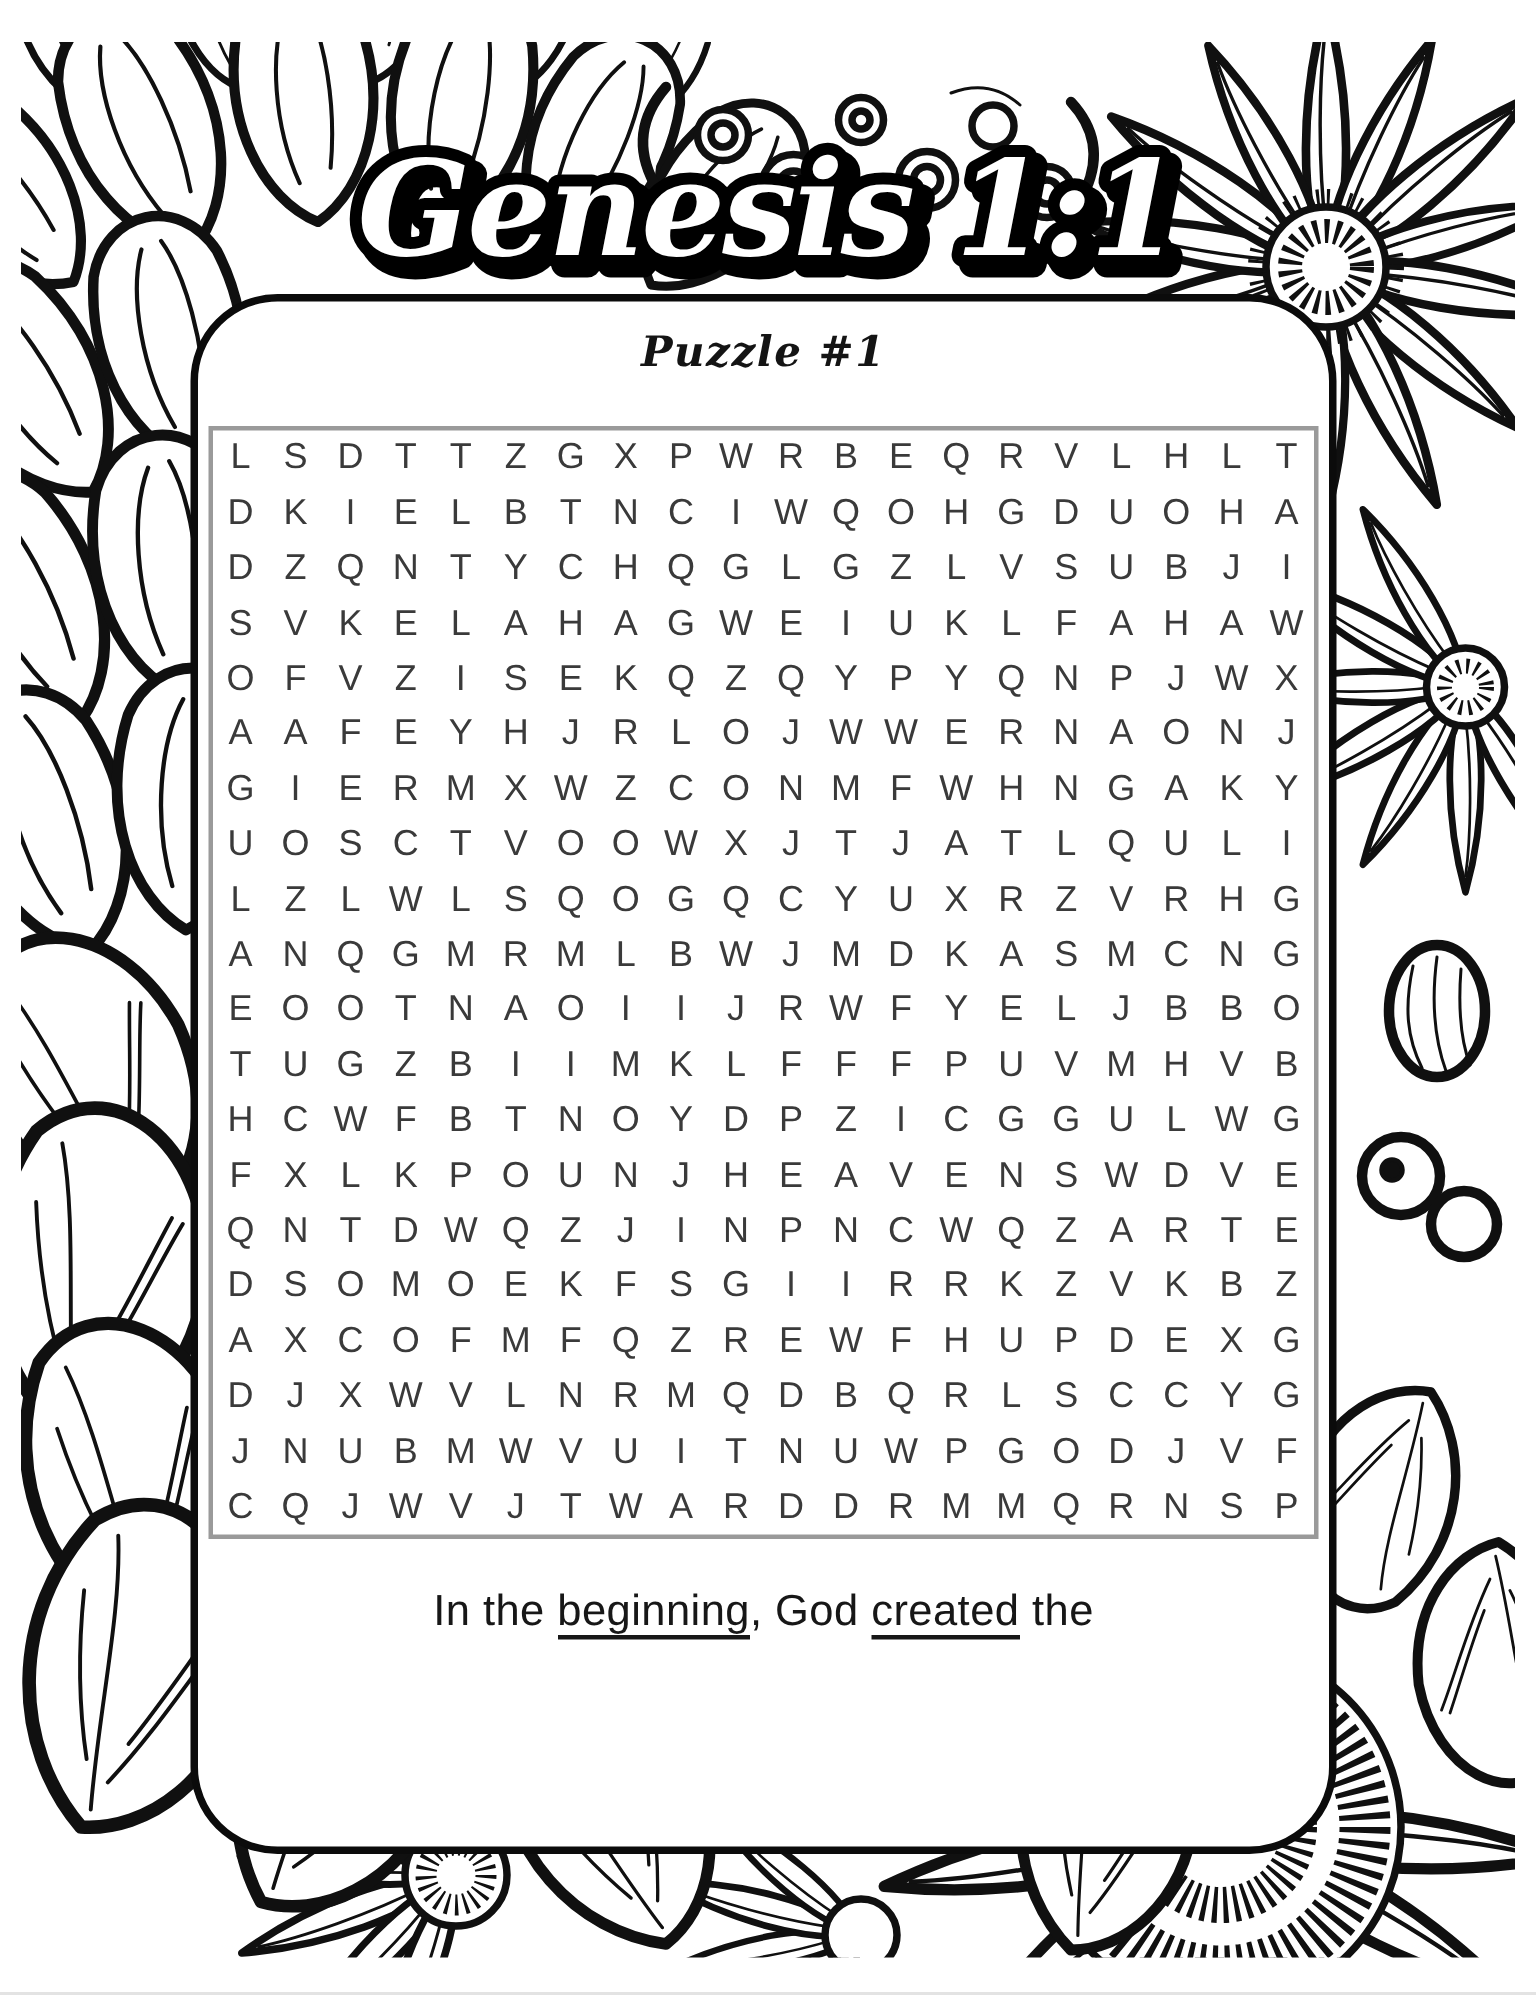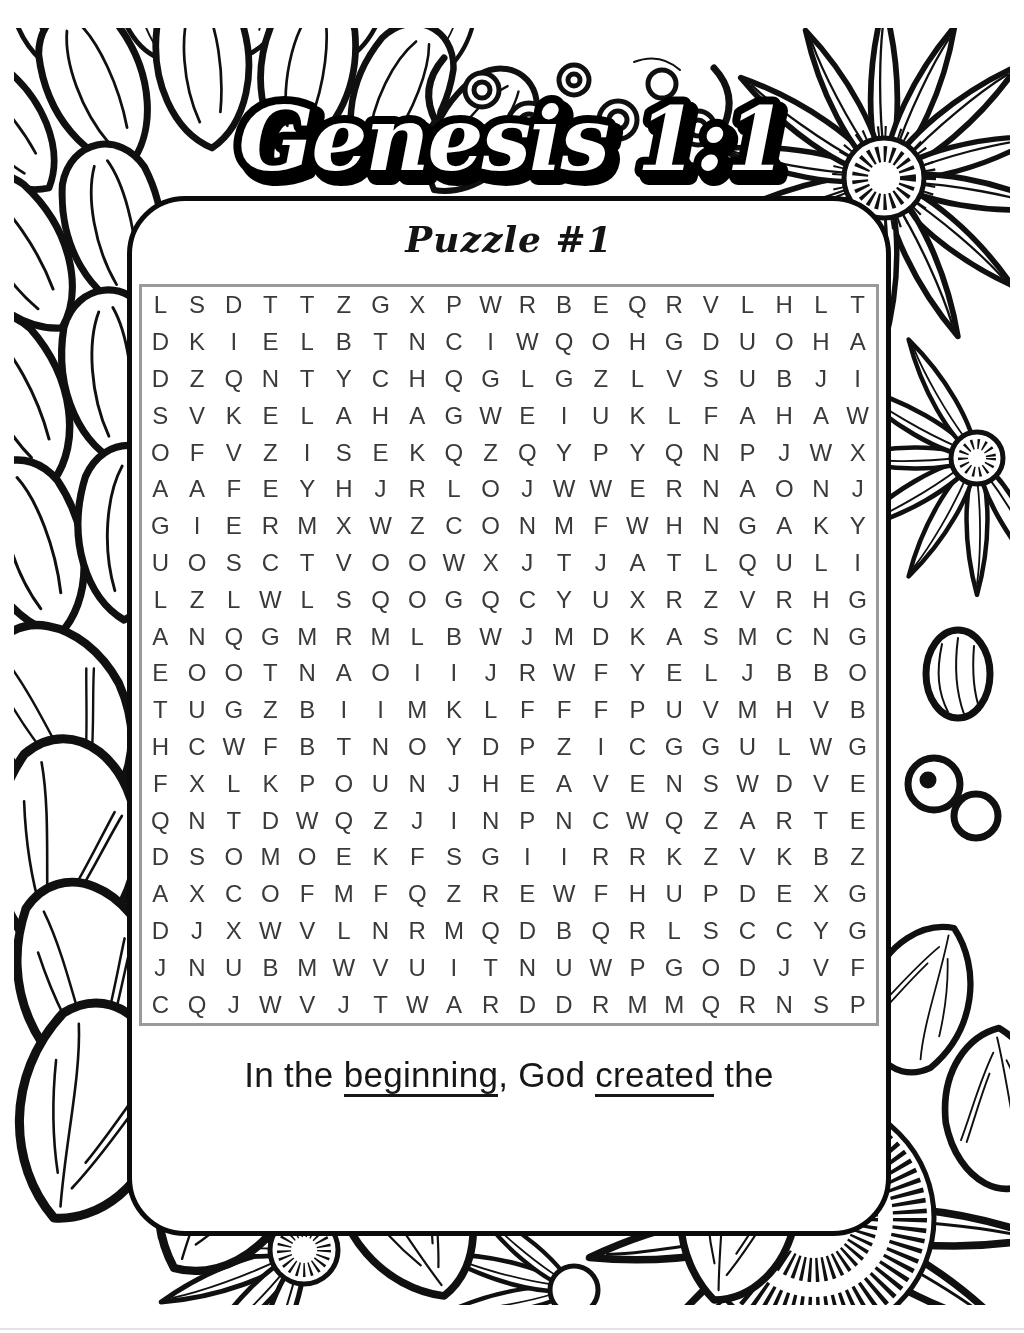--- a/index.html
+++ b/index.html
@@ -19,37 +19,37 @@
     background:#ffffff;border:5px solid #0b0b0b;border-radius:58px;
   }
   
   .title-svg{position:absolute;left:0;top:52px;width:1024px;height:170px;}
   .title-text{
     font-family:"DejaVu Serif",serif;font-style:italic;font-weight:bold;font-size:88px;
     letter-spacing:-2px;
   }
   .puzzle-label{
     position:absolute;left:127px;top:218px;width:764px;text-align:center;
-    font-family:"DejaVu Serif",serif;font-style:italic;font-weight:bold;font-size:36px;
+    font-family:"DejaVu Serif",serif;font-style:italic;font-weight:bold;font-size:28px;
     color:#141414;letter-spacing:1px;
   }
   
   .grid{
     position:absolute;left:139px;top:284px;width:740px;height:742px;box-sizing:border-box;
     border:3px solid #9a9a9a;background:#ffffff;
     display:grid;grid-template-columns:repeat(20,1fr);grid-template-rows:repeat(20,1fr);
   }
   .cell{
     display:flex;align-items:center;justify-content:center;
     font-family:"Liberation Sans",sans-serif;font-size:24px;color:#3a3a3a;
   }
   
   .verse{
     position:absolute;left:139px;top:1052px;width:740px;text-align:center;
-    font-size:35px;line-height:45px;color:#171717;letter-spacing:0.3px;
+    font-size:29px;line-height:45px;color:#171717;letter-spacing:0.3px;
   }
   .verse .u{border-bottom:3px solid #171717;}
   .hairline{position:absolute;left:0;top:1328px;width:1024px;height:2px;background:#e3e3e3;}
 </style>
 </head>
 <body>
 
 <svg class="art" viewBox="0 0 996 1277" xmlns="http://www.w3.org/2000/svg">
   <defs>
 

